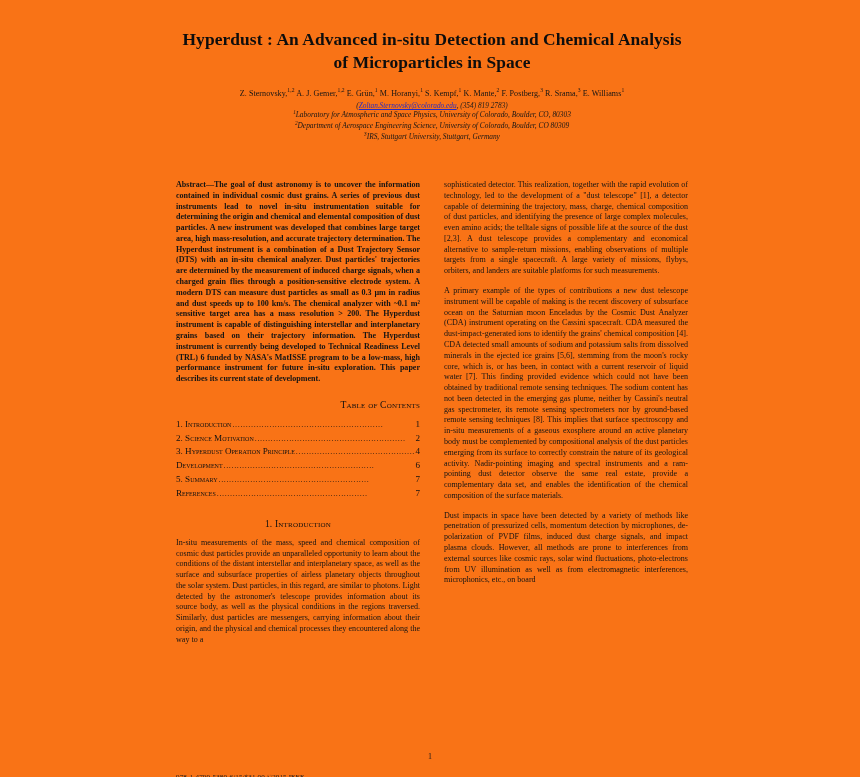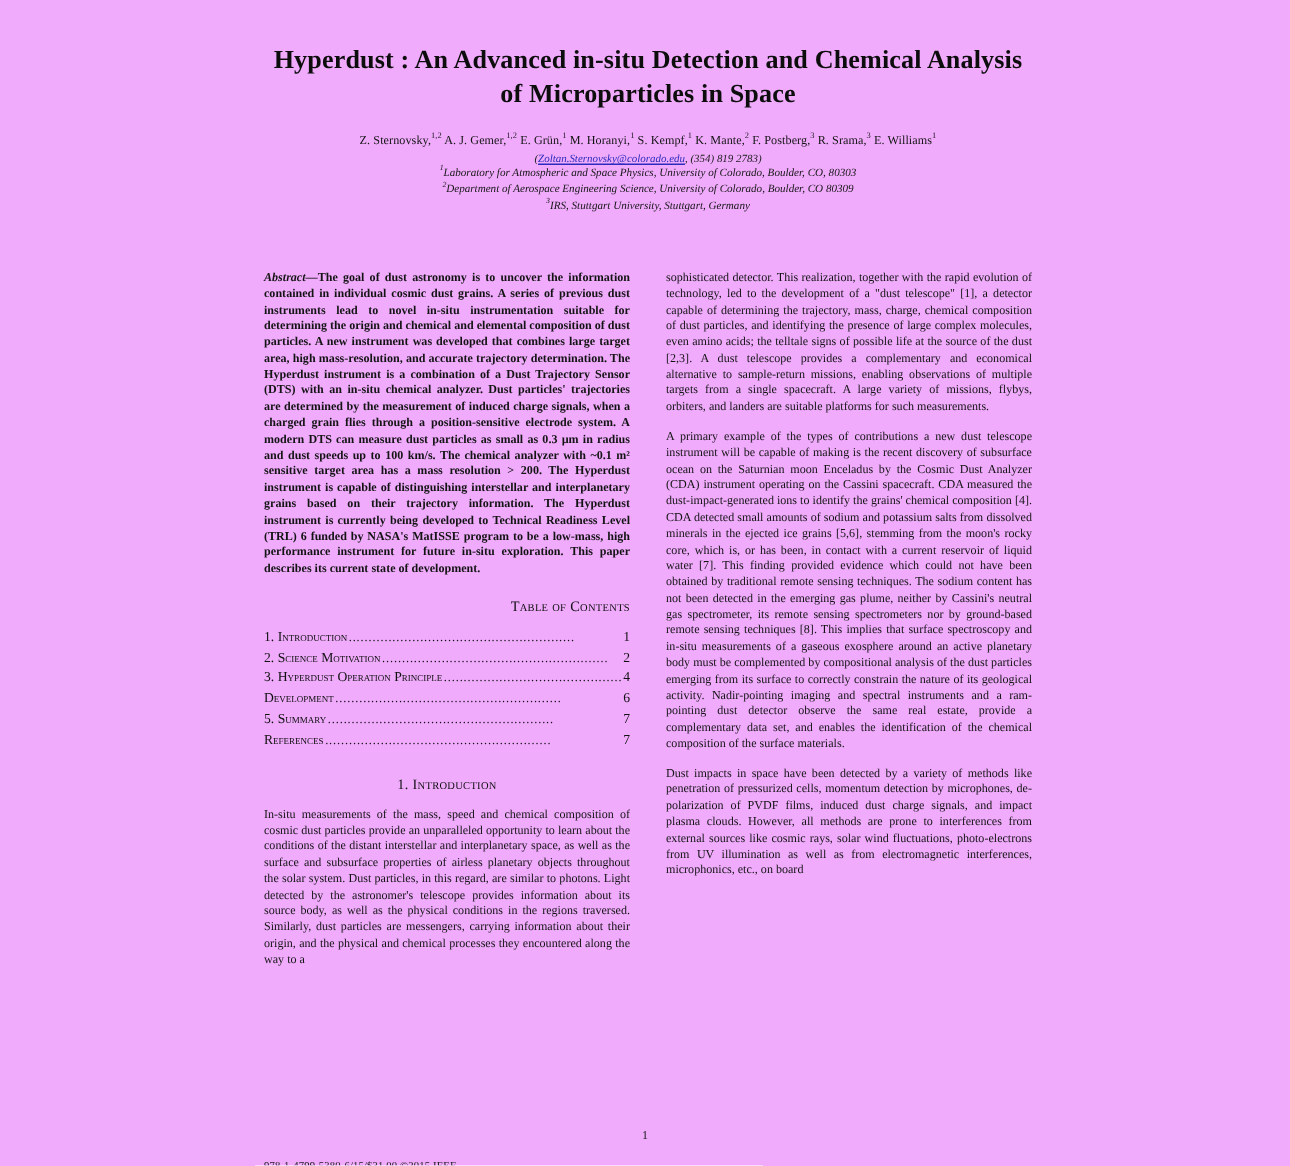--- a/index.html
+++ b/index.html
@@ -9,21 +9,21 @@
     background: #ffffff;
   }
   body {
     font-family: "Liberation Serif", "DejaVu Serif", serif;
     color: #1a1a1a;
   }
   .page {
     position: relative;
     width: 860px;
     height: 777px;
-    background: #f0abfc;
+    background: #f97316;
     overflow: hidden;
     box-sizing: border-box;
   }
   .paper-body {
     position: absolute;
     left: 176px;
     top: 28px;
     width: 512px;
     height: 720px;
   }
@@ -91,21 +91,20 @@
     text-align: justify;
     font-size: 8.05px;
     line-height: 1.34;
     color: #141414;
     hyphens: none;
   }
   .abstract {
     font-weight: bold;
   }
   .abstract .lead {
-    font-style: italic;
     font-weight: bold;
   }
   .toc-head {
     text-align: right;
     font-variant: small-caps;
     font-size: 9.6px;
     margin: 14px 0 8px 0;
     letter-spacing: 0.2px;
     color: #101010;
   }

